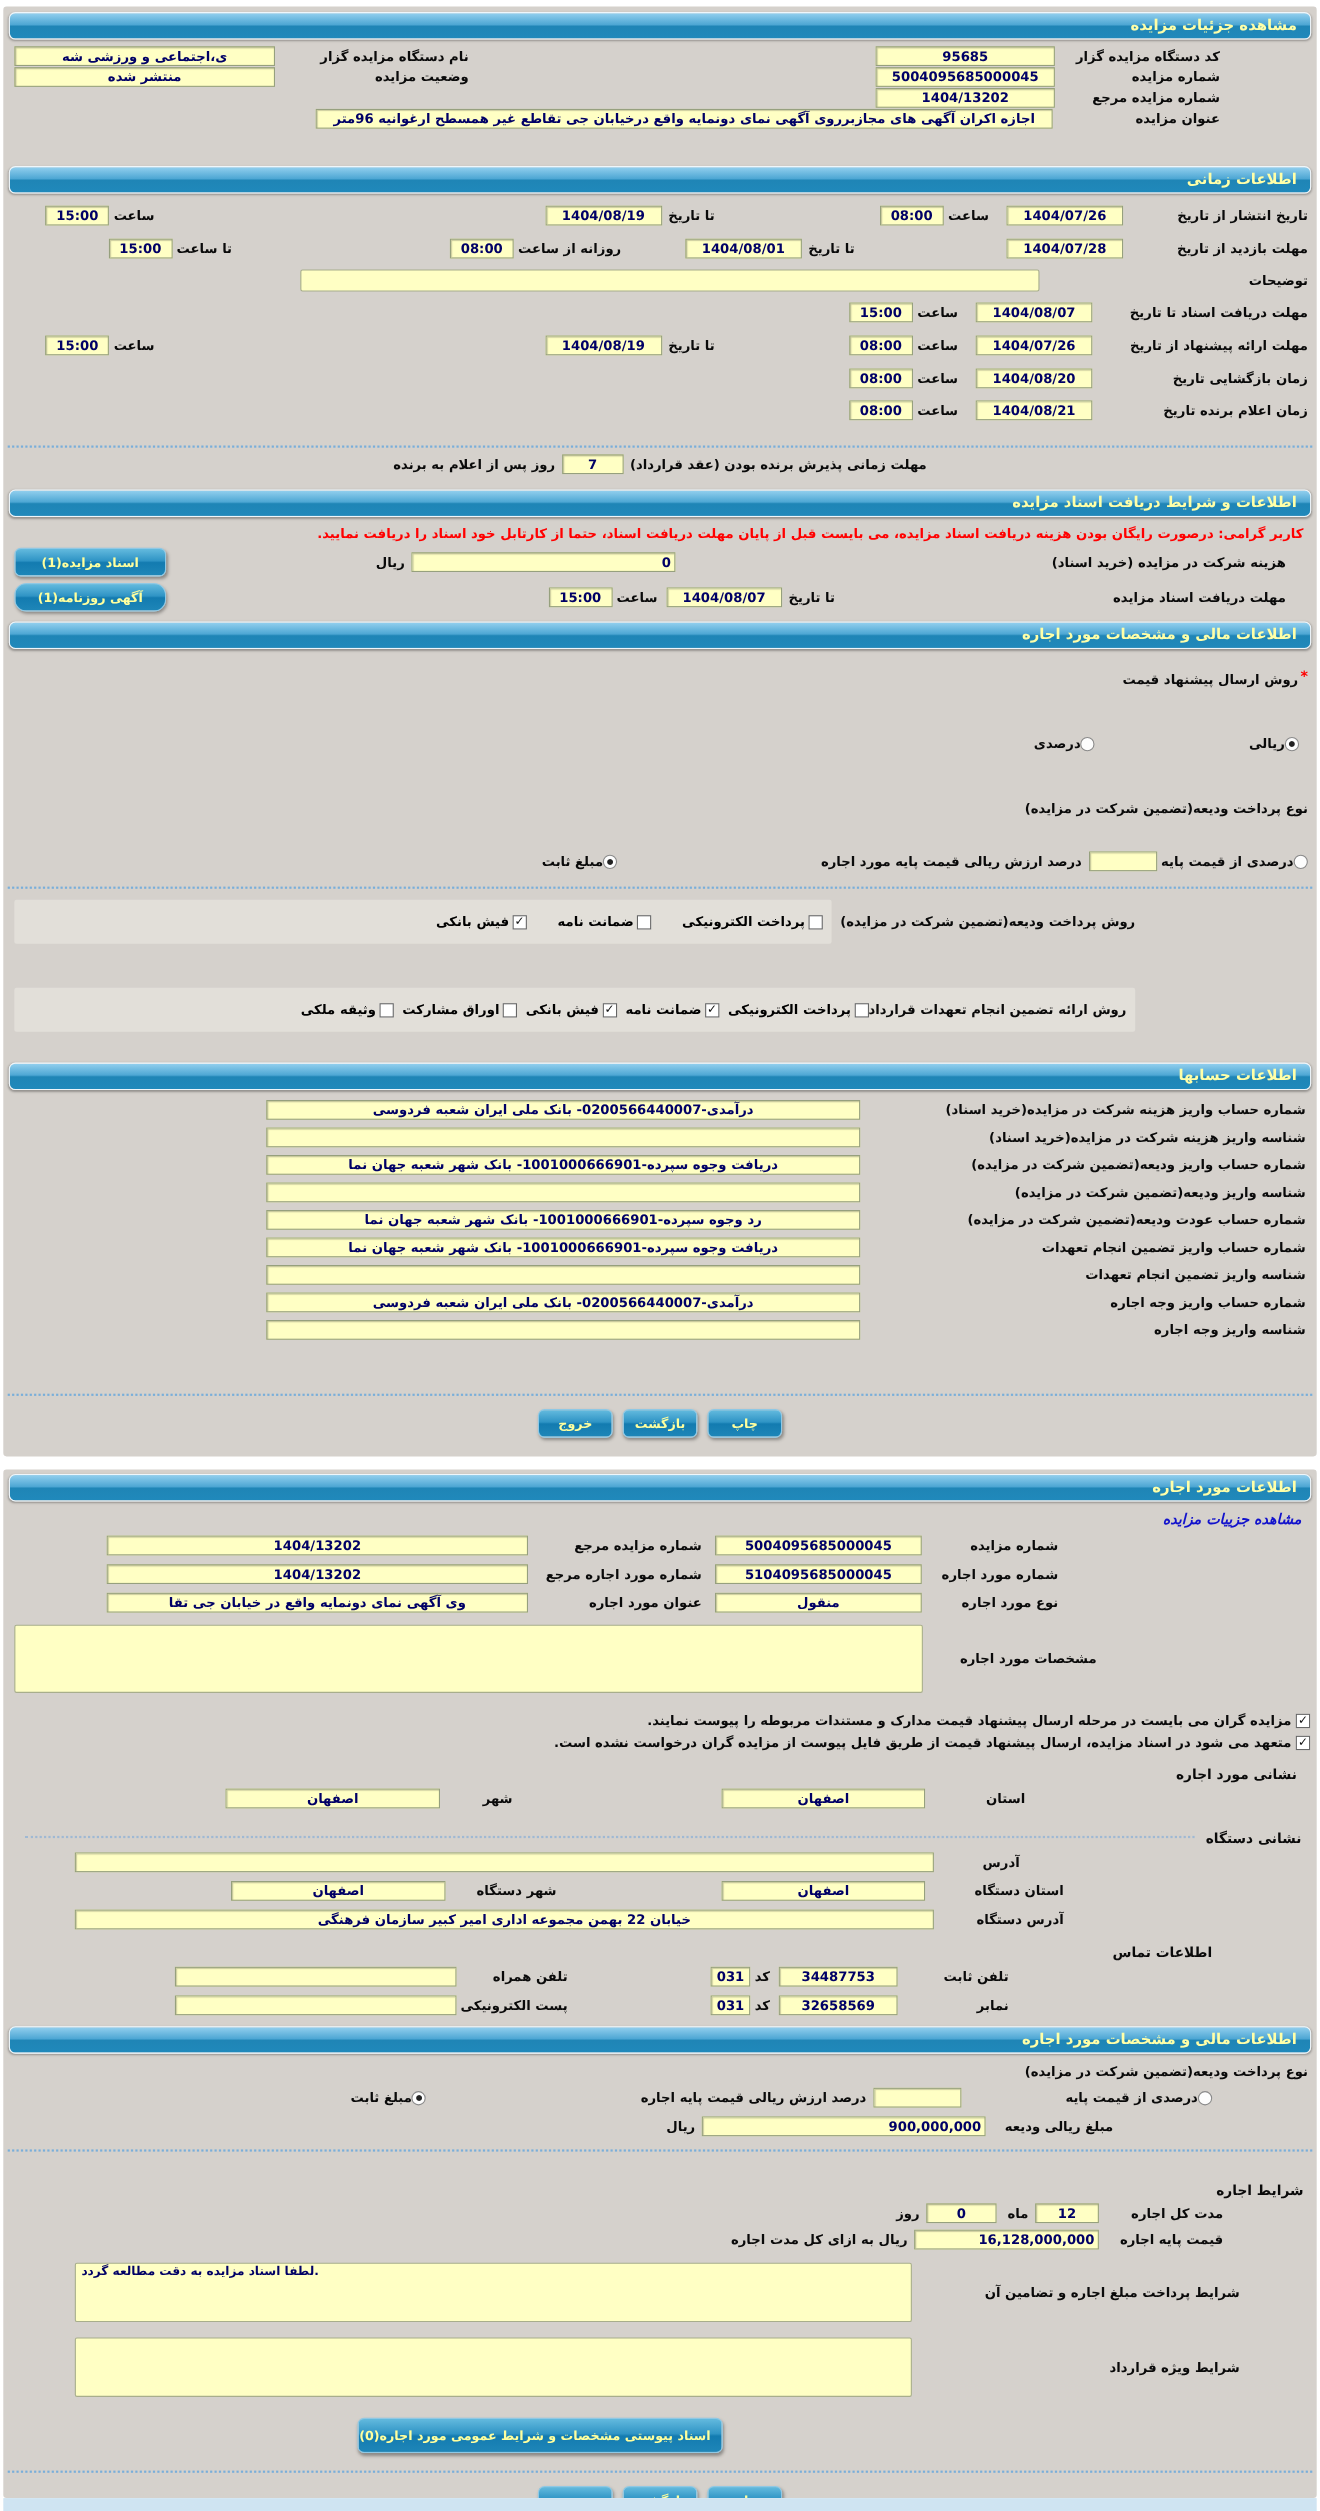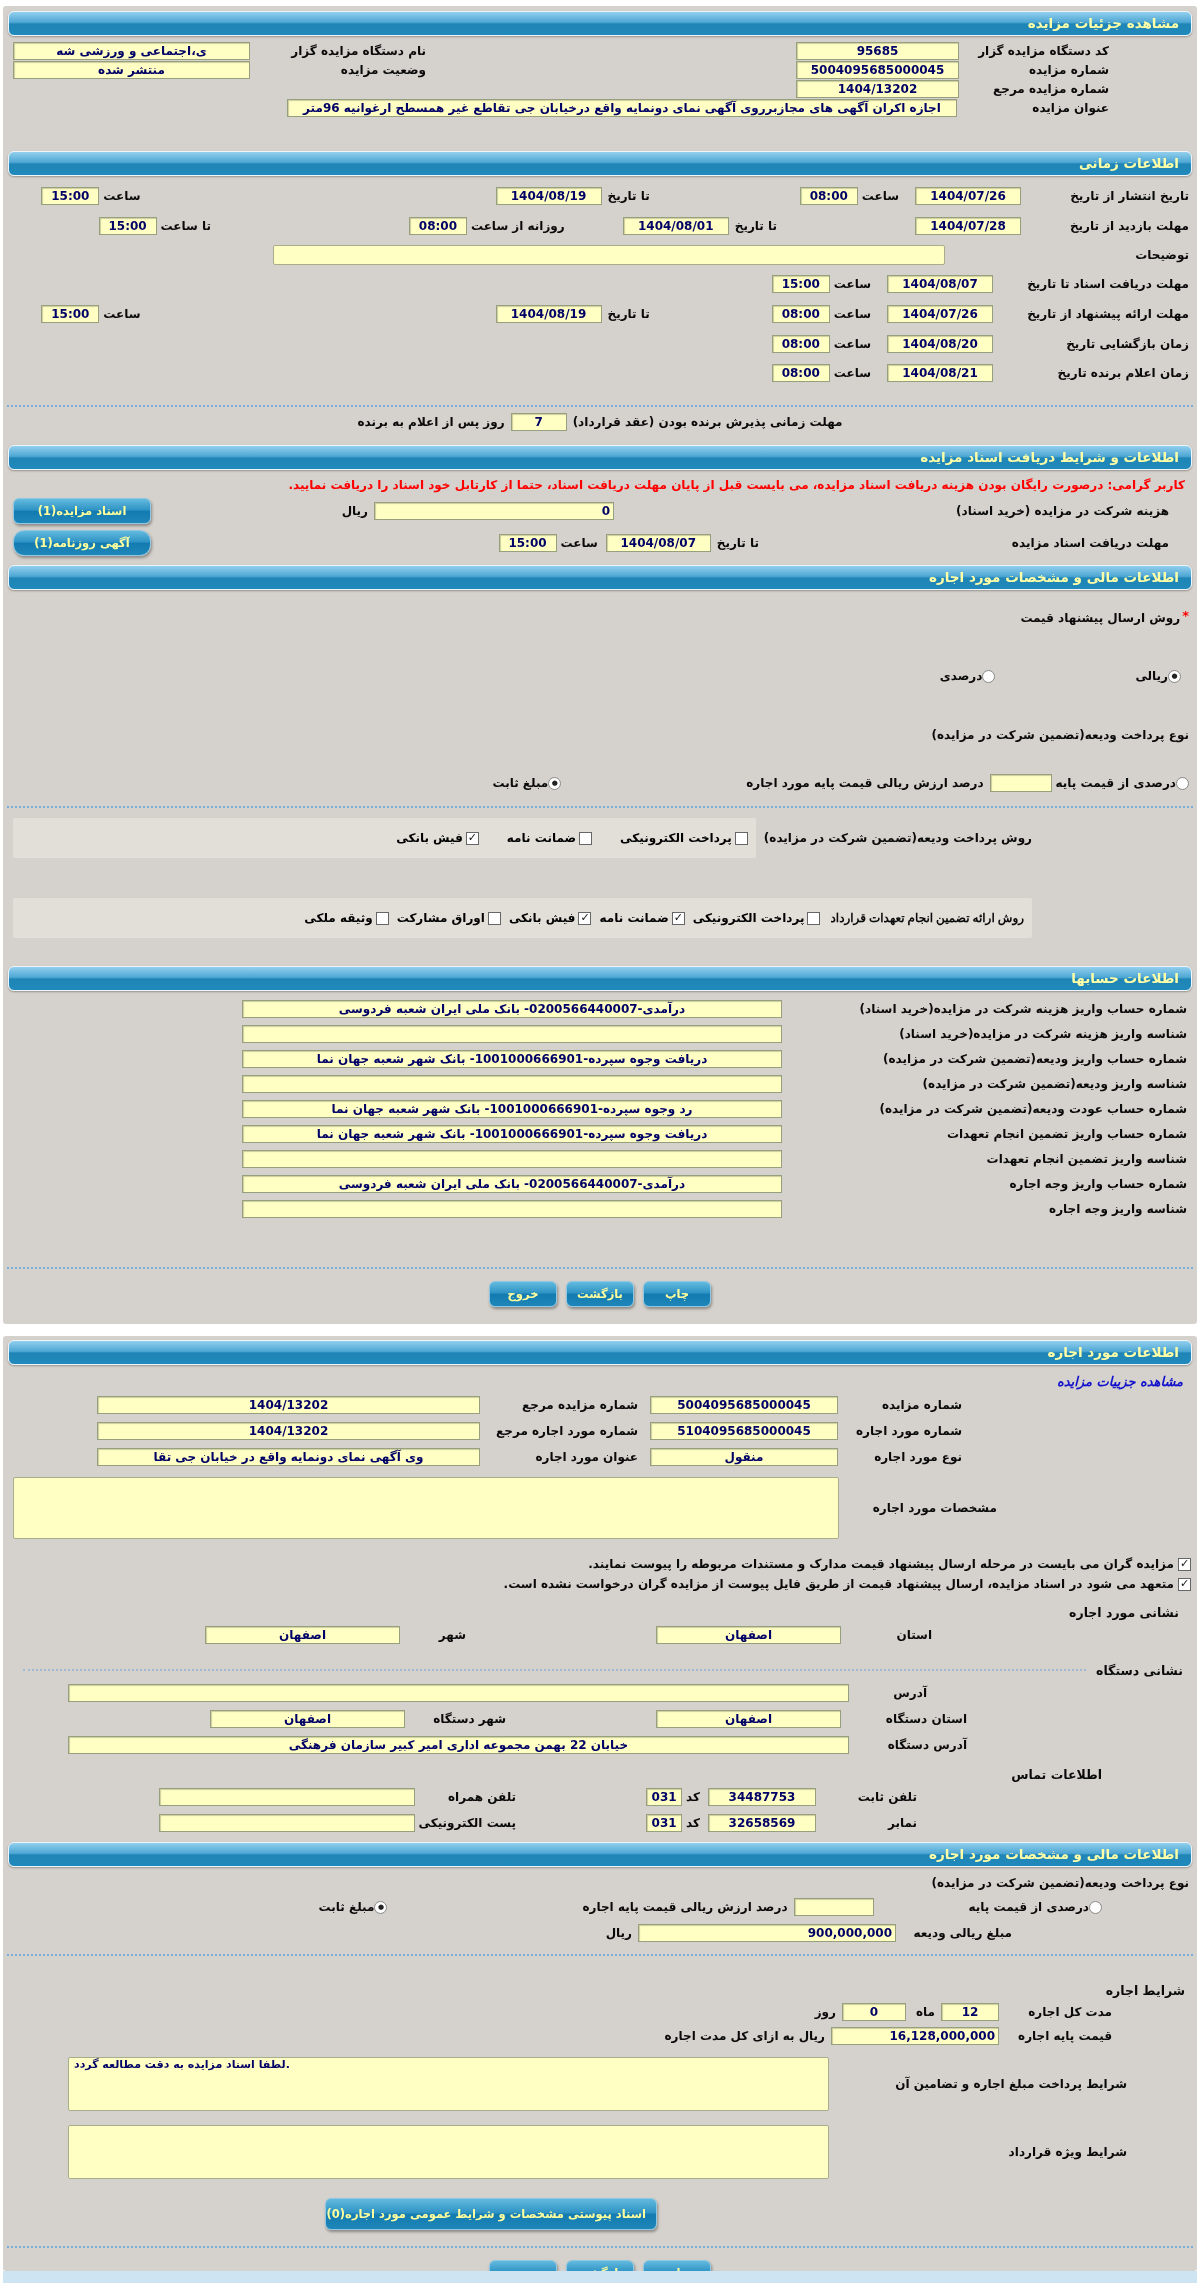--- a/index.html
+++ b/index.html
@@ -260,21 +260,21 @@
       <span class="sp" style="width:28px"></span>
       <span class="item">
         <span class="cb">✓</span>
         <span>فیش بانکی</span>
       </span>
     </div>
   </div>
 
   <div class="r" style="margin-top:40px;height:40px;padding-right:165px;">
     <div class="band">
-      <span class="l" style="margin-left:10px;font-family:Liberation Serif, serif;">روش ارائه تضمین انجام تعهدات قرارداد</span>
+      <span class="l" style="">روش ارائه تضمین انجام تعهدات قرارداد</span>
       <span class="item">
         <span class="cb"></span>
         <span>پرداخت الکترونیکی</span>
       </span>
       <span class="sp" style="width:8px"></span>
       <span class="item">
         <span class="cb">✓</span>
         <span>ضمانت نامه</span>
       </span>
       <span class="sp" style="width:8px"></span>

